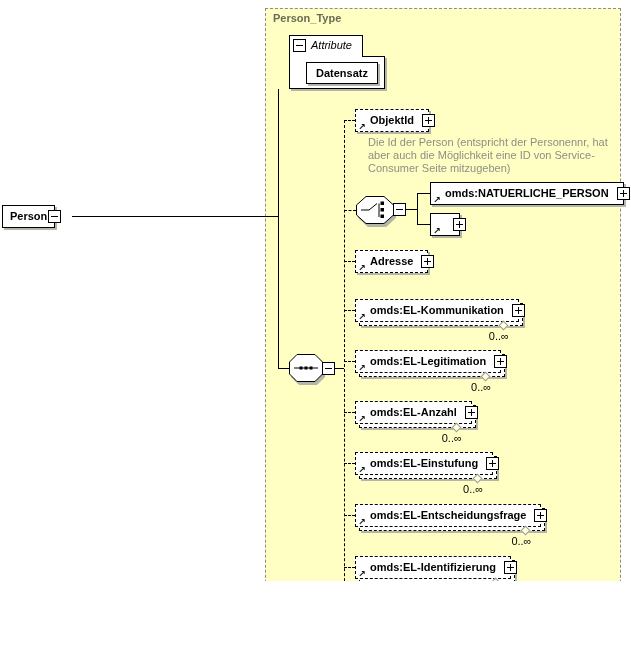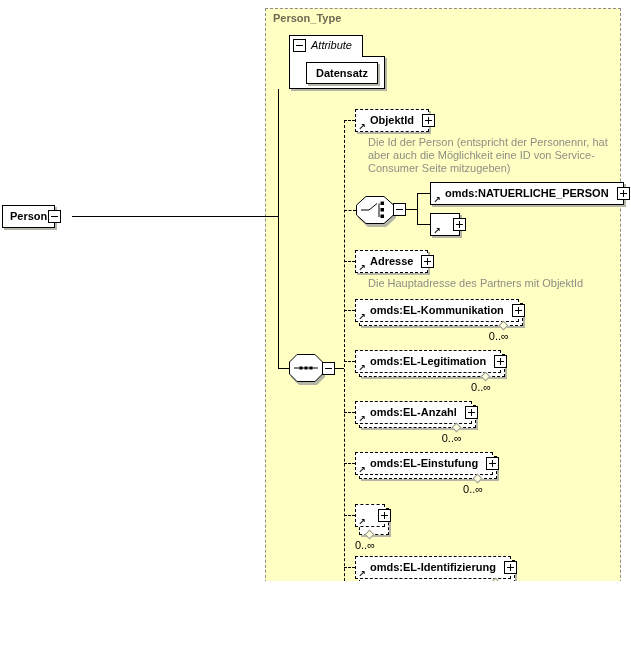--- a/index.html
+++ b/index.html
@@ -159,21 +159,20 @@
   </div>
 
   <div class="el dashed" style="left:355px;top:250px;">
     <span class="ref-arrow">↗</span>
     <span>Adresse</span>
     <span class="xbox">
         <i class="hb"></i>
         <i class="vb"></i>
       </span>
   </div>
-  <div class="ann" style="left:368px;top:277px;width:250px;">Die Hauptadresse des Partners mit ObjektId</div>
 
   <div class="multi" style="left:355px;top:299px;">
     <div class="stack"></div>
     <div class="el">
       <span class="ref-arrow">↗</span>
       <span>omds:EL-Kommunikation</span>
       <span class="xbox">
           <i class="hb"></i>
           <i class="vb"></i>
         </span>
@@ -221,20 +220,21 @@
         </span>
     </div>
     <span class="notch"></span>
     <span class="occurs">0..∞</span>
   </div>
 
   <div class="multi" style="left:355px;top:504px;">
     <div class="stack"></div>
     <div class="el">
       <span class="ref-arrow">↗</span>
+      <span>omds:EL-Entscheidungsfrage</span>
       <span class="xbox">
           <i class="hb"></i>
           <i class="vb"></i>
         </span>
     </div>
     <span class="notch"></span>
     <span class="occurs">0..∞</span>
   </div>
 
   <div class="multi" style="left:355px;top:556px;">

